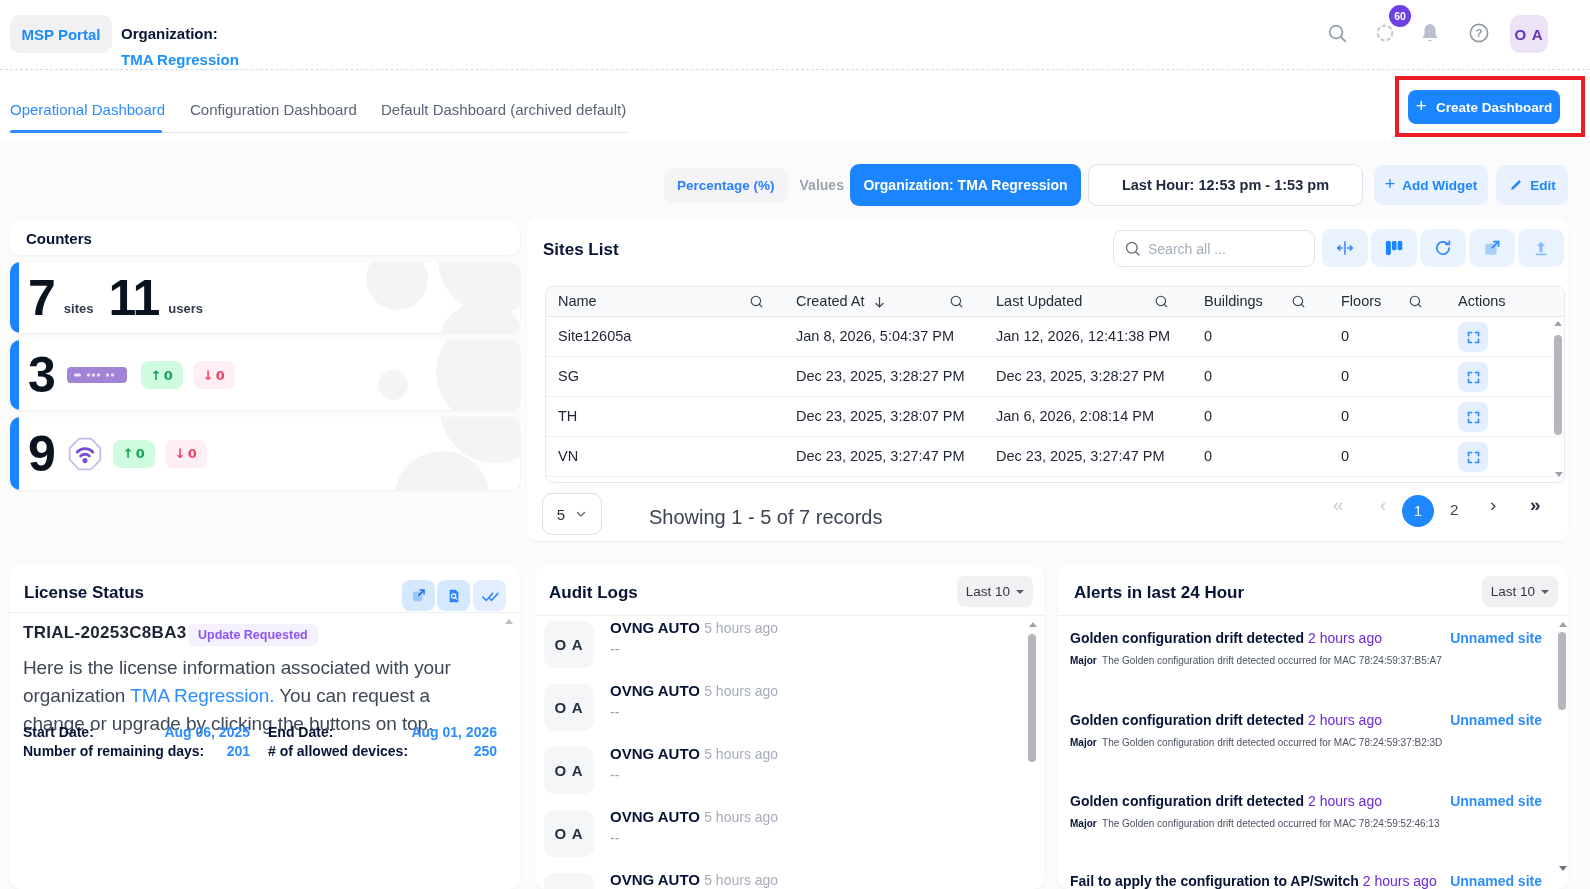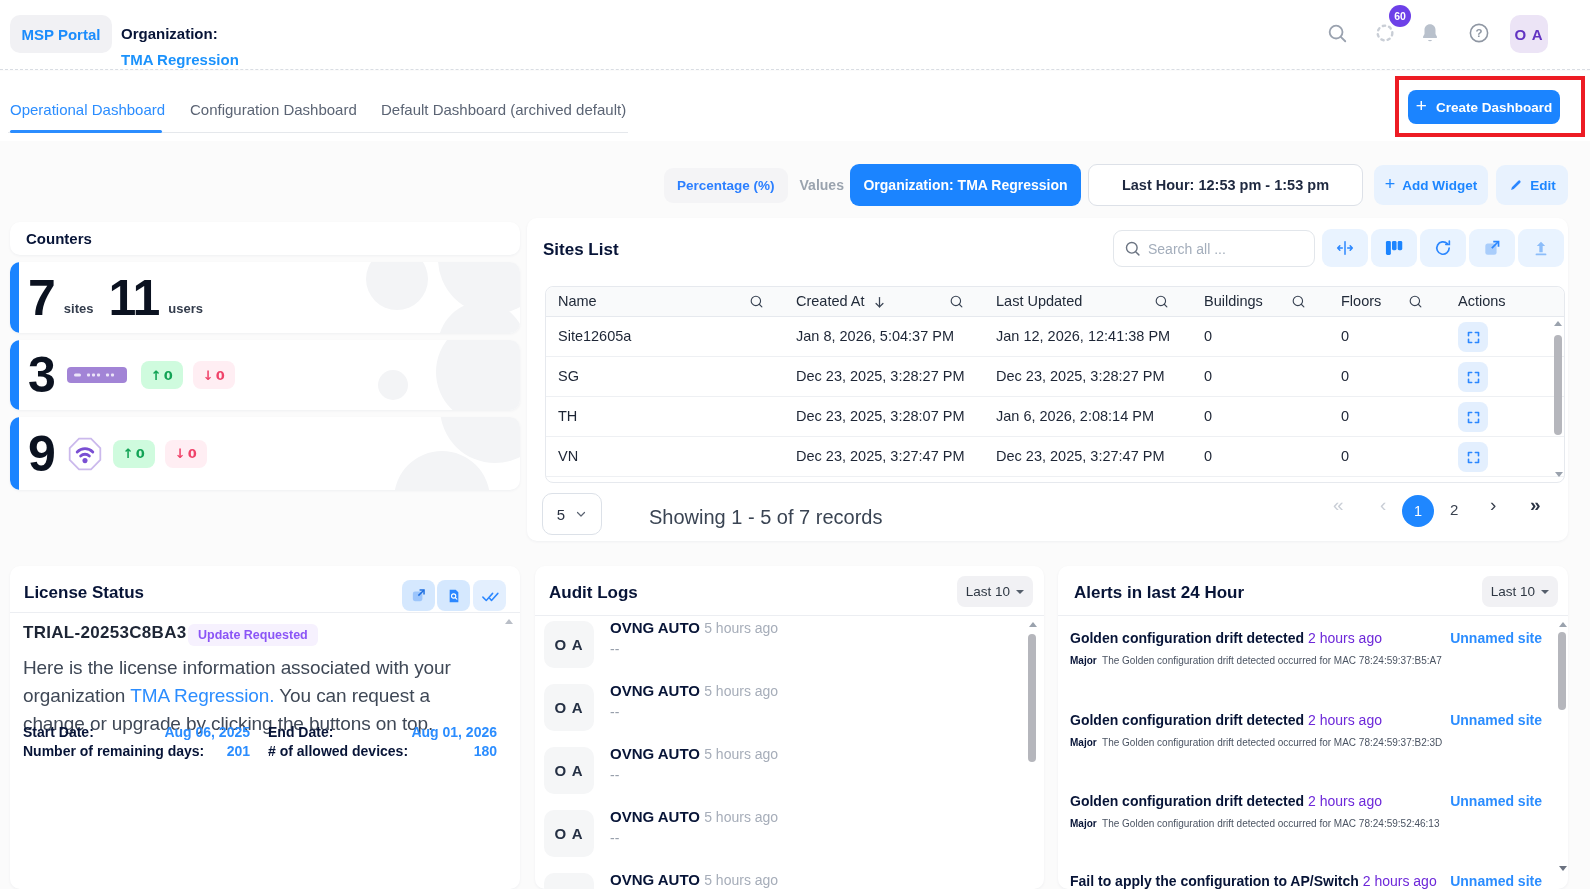--- a/index.html
+++ b/index.html
@@ -428,21 +428,21 @@
   <div class="lbadge">Update Requested</div>
   <div class="lpara"><span>Here is the license information associated with your organization </span><span class="lnk">TMA Regression.</span><span> You can request a change or upgrade by clicking the buttons on top.</span></div>
 
   <span class="lrow" style="left:13px; top:158px">Start Date:</span>
   <span class="lval" style="left:140px; top:158px; width:100px">Aug 06, 2025</span>
   <span class="lrow" style="left:258px; top:158px">End Date:</span>
   <span class="lval" style="left:387px; top:158px; width:100px">Aug 01, 2026</span>
   <span class="lrow" style="left:13px; top:177px">Number of remaining days:</span>
   <span class="lval" style="left:140px; top:177px; width:100px">201</span>
   <span class="lrow" style="left:258px; top:177px"># of allowed devices:</span>
-  <span class="lval" style="left:387px; top:177px; width:100px">180</span>
+  <span class="lval" style="left:387px; top:177px; width:100px">250</span>
 </div>
 
 <div class="panel audit">
   <div class="ptitle" style="left:14px; top:17px">Audit Logs</div>
   <div class="lastbtn" style="left:422px">
       <span>Last 10</span>
       <span class="caret"></span>
     </div>
   <div class="pdivider" style="top:49px"></div>
 

